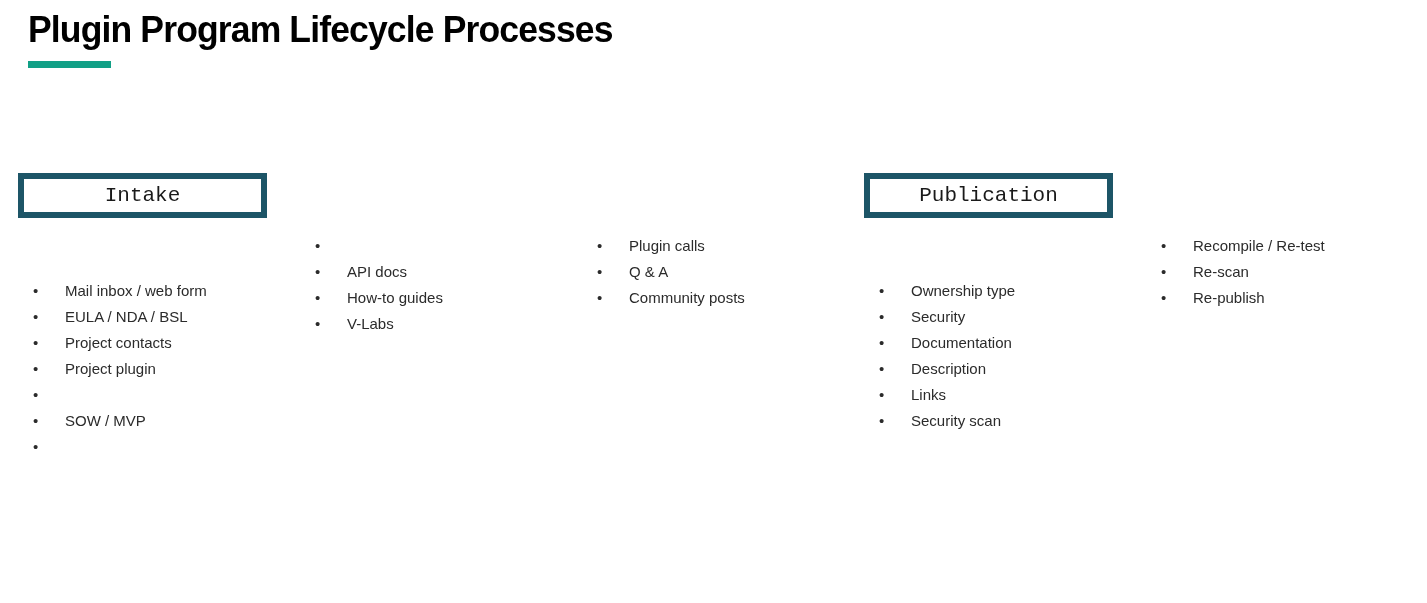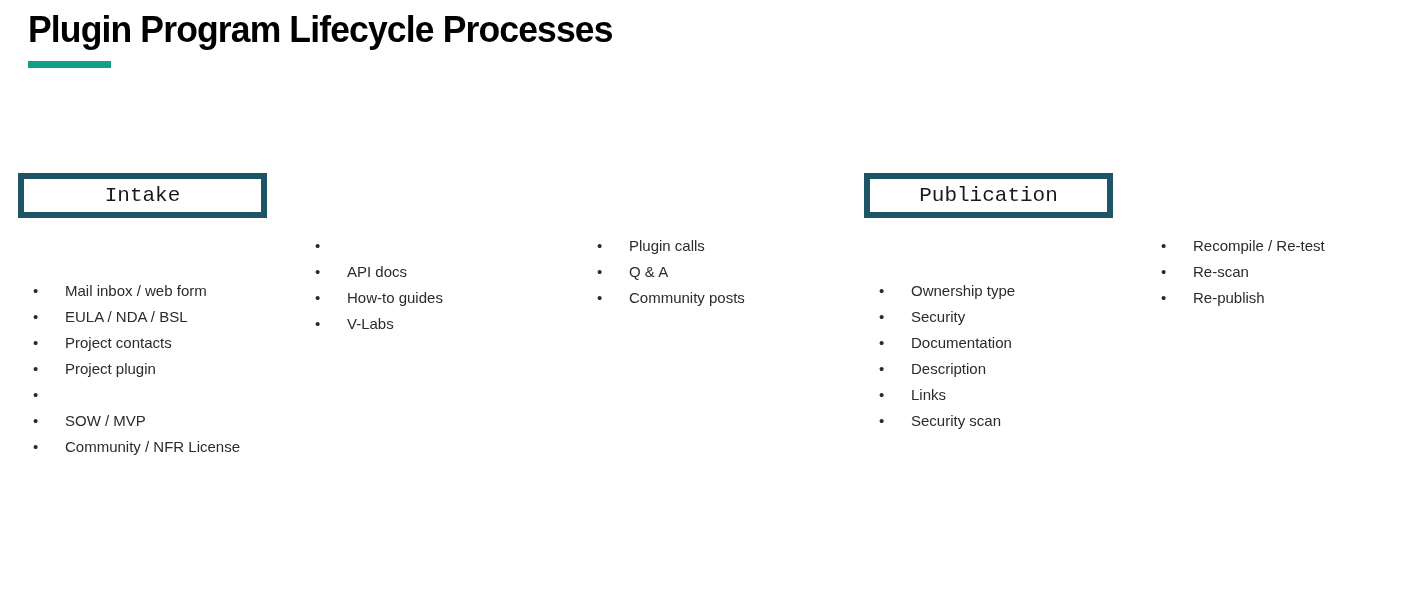--- a/index.html
+++ b/index.html
@@ -121,21 +121,21 @@
       <div class="stage-header">
         <span class="stage-header-label">Intake</span>
       </div>
       <ul class="stage-list">
         <li class="stage-list-item"><span class="bullet">•</span><span class="item-label">Mail inbox / web form</span></li>
         <li class="stage-list-item"><span class="bullet">•</span><span class="item-label">EULA / NDA / BSL</span></li>
         <li class="stage-list-item"><span class="bullet">•</span><span class="item-label">Project contacts</span></li>
         <li class="stage-list-item"><span class="bullet">•</span><span class="item-label">Project plugin</span></li>
         <li class="stage-list-item"><span class="bullet">•</span></li>
         <li class="stage-list-item"><span class="bullet">•</span><span class="item-label">SOW / MVP</span></li>
-        <li class="stage-list-item"><span class="bullet">•</span><span class="item-label">Community / NFR License</span></li>
+        <li class="stage-list-item"><span class="bullet">•</span></li>
       </ul>
     </div>
     <div class="stage">
       <ul class="stage-list">
         <li class="stage-list-item"><span class="bullet">•</span></li>
         <li class="stage-list-item"><span class="bullet">•</span><span class="item-label">API docs</span></li>
         <li class="stage-list-item"><span class="bullet">•</span><span class="item-label">How-to guides</span></li>
         <li class="stage-list-item"><span class="bullet">•</span><span class="item-label">V-Labs</span></li>
       </ul>
     </div>

